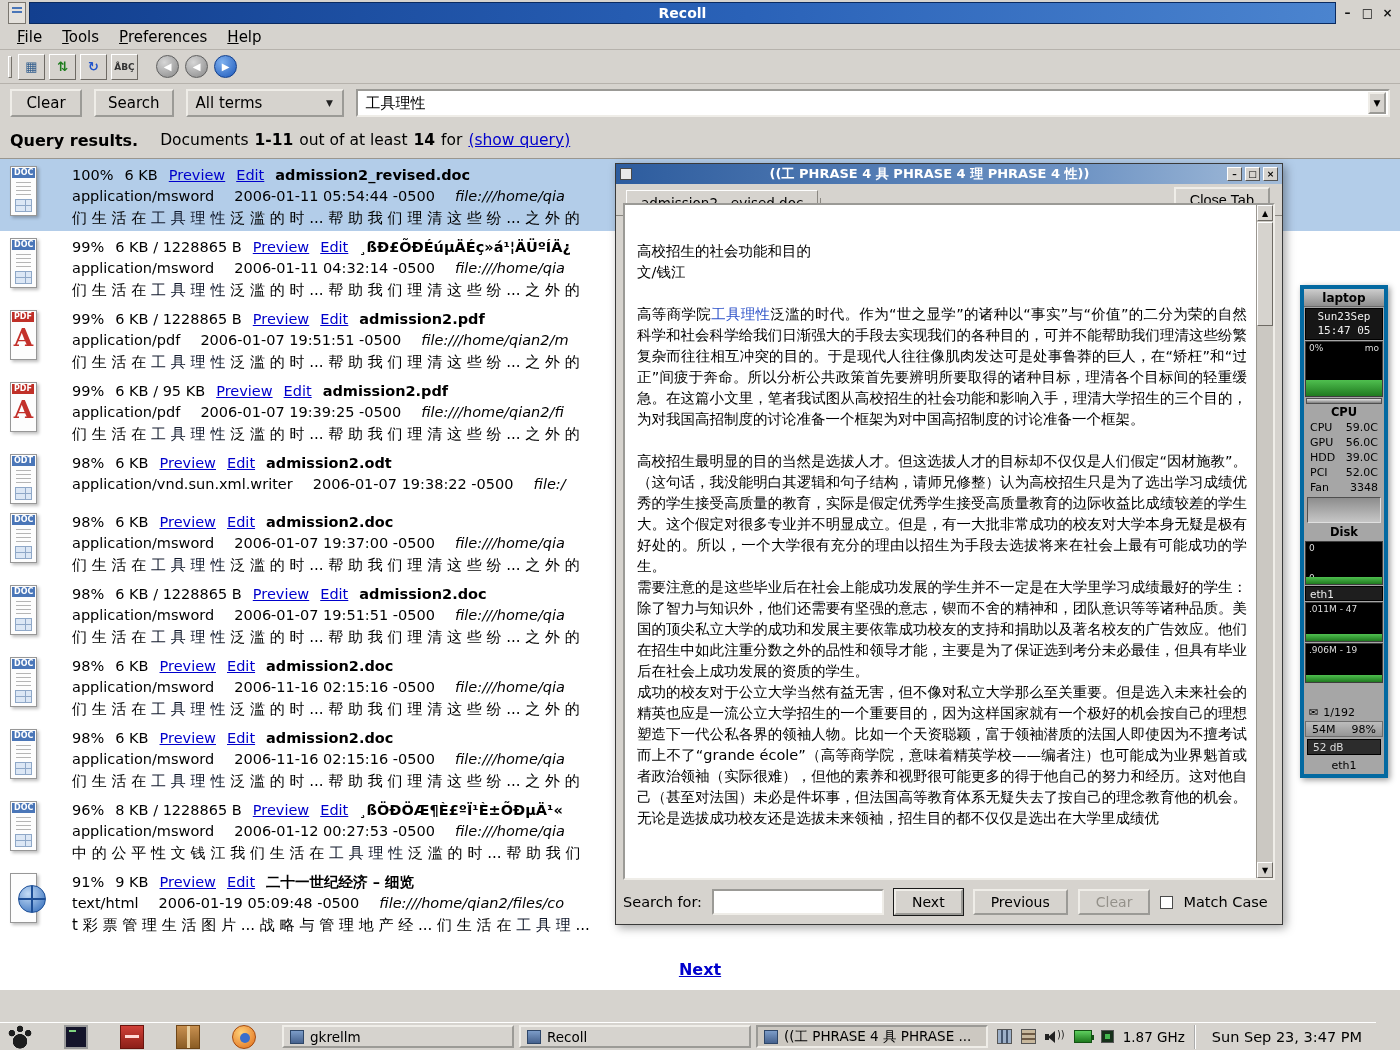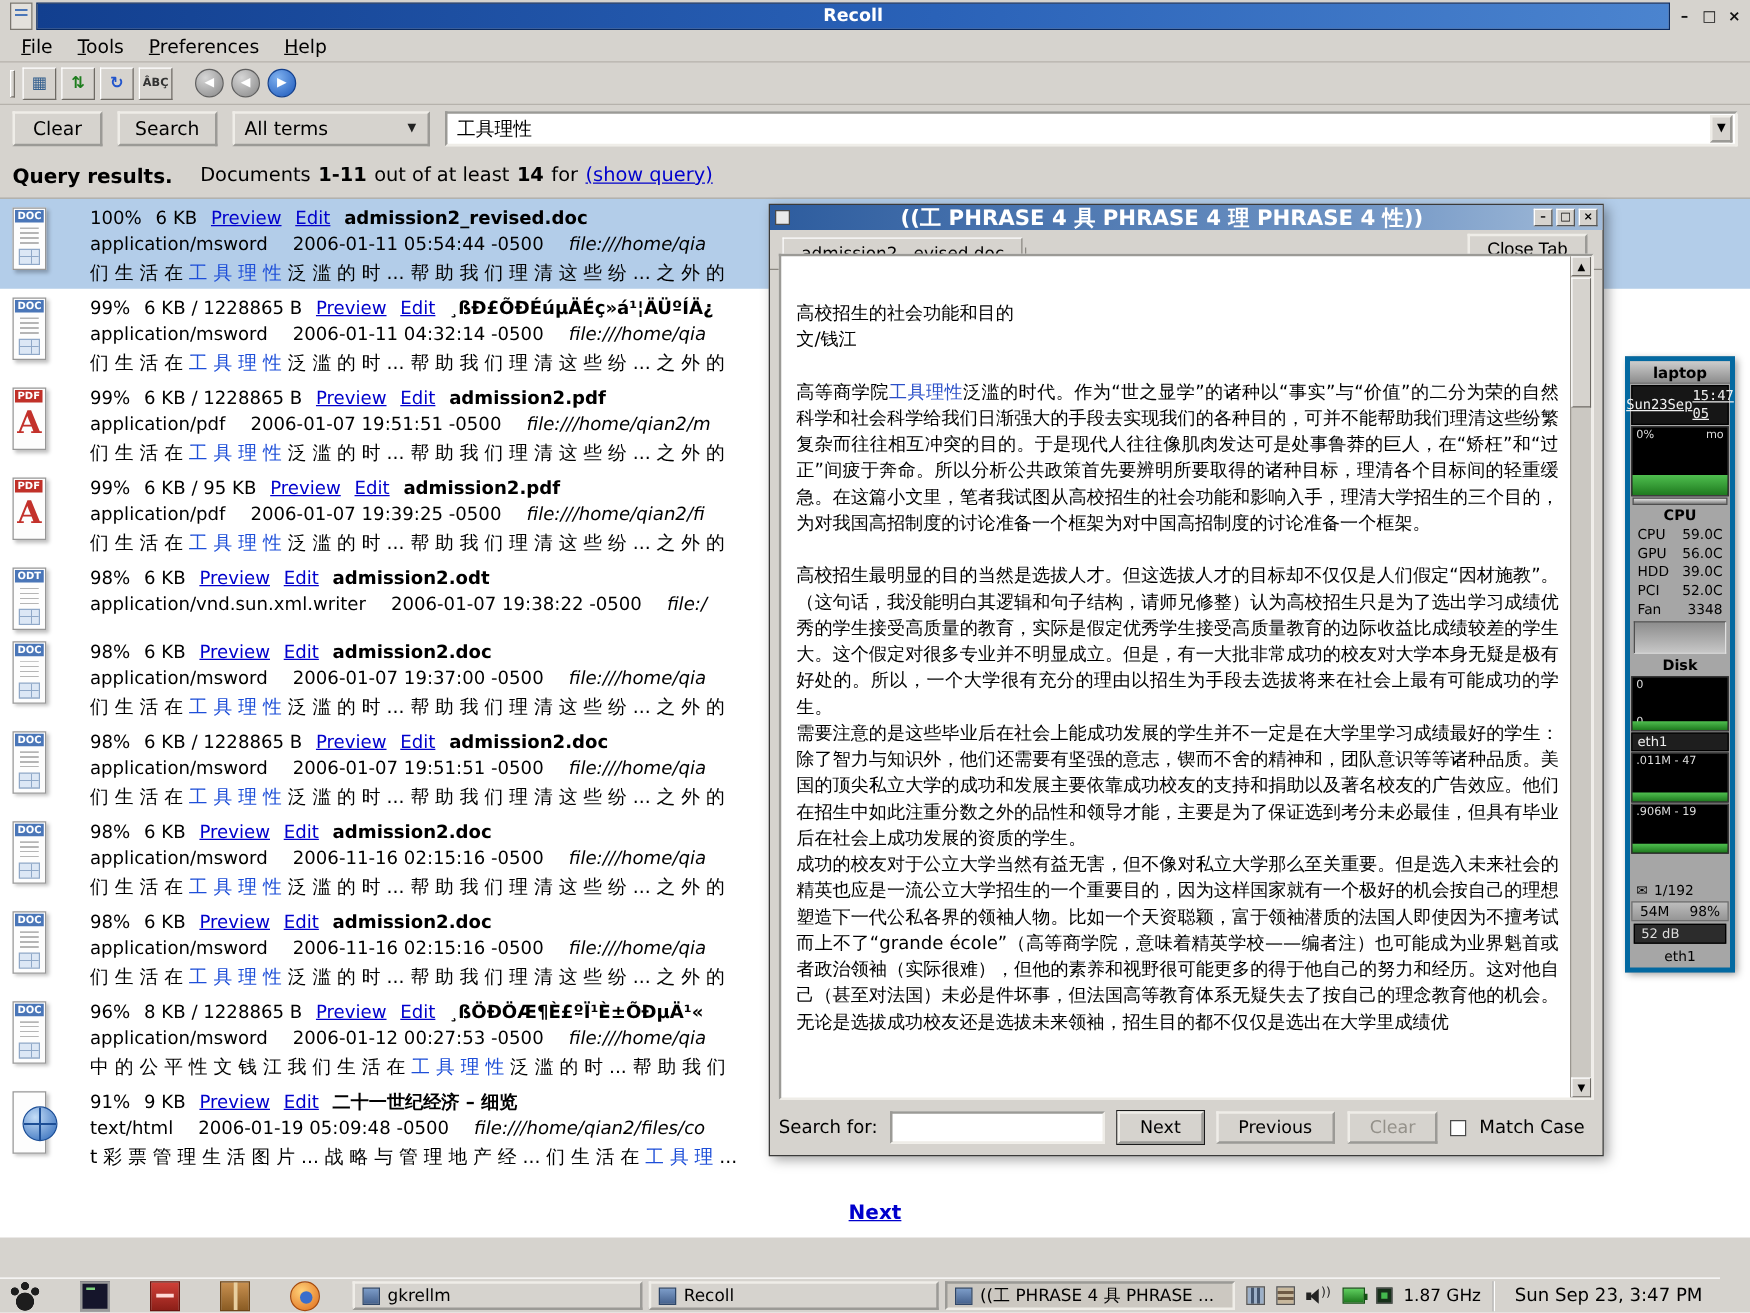--- a/index.html
+++ b/index.html
@@ -61,21 +61,21 @@
   .results{ position:relative; height:832px; background:#fff; border-top:1px solid #9a968f; overflow:hidden; }
   .result-row{ display:flex; padding:5px 10px 2px; }
   .result-row.selected{ background:#b3cde9; }
   .ricon{ flex:0 0 62px; padding-top:2px; }
   .rbody{ flex:1; min-width:0; }
   .rline1{ font-size:14.5px; line-height:22px; display:flex; gap:11px; white-space:nowrap; align-items:baseline; }
   .rtitle{ font-weight:bold; }
   .rline2{ font-size:14.5px; line-height:21px; display:flex; gap:20px; white-space:nowrap; }
   .rurl{ font-style:italic; }
   .rsnip{ font-size:15px; line-height:22px; white-space:nowrap; overflow:hidden; }
-  .hl{ color:#1d4ed8; }
+  .hl{ color:#0f172a; }
   .next-wrap{ text-align:center; margin-top:22px; font-size:16px; font-weight:bold; }
 
   
   .fi{ width:27px; height:50px; background:#fdfdfd; border:1px solid #979797;
       position:relative; box-shadow:2px 2px 3px rgba(0,0,0,0.25); }
   .fi .tag{ position:absolute; top:1px; left:1px; font-size:8px; font-weight:bold;
       color:#fff; background:#4a76b8; padding:0 2px; line-height:10px; }
   .fi.pdf .tag{ background:#c03028; }
   .fi .lines{ position:absolute; left:5px; right:5px; top:15px; height:14px;
       background:repeating-linear-gradient(to bottom,#b5b5b5 0 1px,transparent 1px 4px); }
@@ -89,21 +89,21 @@
       background:linear-gradient(to bottom,transparent 12px,#1c4e96 12px,#1c4e96 14px,transparent 14px),
                  linear-gradient(to right,transparent 12px,#1c4e96 12px,#1c4e96 14px,transparent 14px),
                  radial-gradient(circle at 35% 30%,#c4ddf7,#2a66b8); }
 
   
   .preview{ position:absolute; left:615px; top:163px; width:668px; height:762px;
       background:#d6d3ce; border:1px solid #3a3a3a; box-shadow:3px 3px 9px rgba(0,0,0,0.35); }
   .pv-titlebar{ height:20px; display:flex; align-items:center; gap:3px; padding:0 4px;
       background:linear-gradient(90deg,#2d5c9e 0%,#6f94c4 70%,#a3bcd9 100%); }
   .pv-mini-icon{ width:12px; height:12px; background:#e9e9e9; border:1px solid #4a4a4a; }
-  .pv-title{ flex:1; text-align:center; color:#fff; font-weight:bold; font-size:17px;
+  .pv-title{ flex:1; text-align:center; color:#fff; font-weight:bold; font-size:13px;
       white-space:nowrap; overflow:hidden; }
   .pv-ctl{ width:15px; height:14px; background:#d6d3ce; border:1px solid;
       border-color:#fff #555 #555 #fff; font-size:9px; font-weight:bold;
       display:flex; align-items:center; justify-content:center; }
   .pv-tabrow{ height:32px; position:relative; padding:5px 10px 0; border-bottom:1px solid #8a8781; }
   .pv-tab{ display:inline-block; padding:4px 14px 6px; font-size:13.5px; background:#d6d3ce;
       border:1px solid #8a8781; border-bottom:none; border-top-color:#fdfdfd; border-left-color:#fdfdfd;
       position:relative; top:1px; }
   .pv-tab-end{ display:inline-block; width:1px; height:18px; background:#8a8781; margin-left:2px; vertical-align:bottom;}
   .pv-closetab{ position:absolute; right:12px; top:3px; height:25px; padding:0 14px;
@@ -131,22 +131,22 @@
   .find-btn.default{ box-shadow:0 0 0 1px #1a1a1a; }
   .find-btn.disabled{ color:#94918a; }
   .cb{ width:13px; height:13px; background:#fff; border:1px solid #4a4a4a; display:inline-block; }
 
   
   .gkrellm{ position:absolute; left:1300px; top:285px; width:88px; background:#a6a6a6;
       border:4px solid #0369a1; box-shadow:2px 2px 6px rgba(0,0,0,0.4); font-size:11px; }
   .gk-host{ height:18px; display:flex; align-items:center; justify-content:center; font-weight:bold;
       font-size:12px; background:linear-gradient(#cdcdcd,#8d8d8d); border-bottom:1px solid #6a6a6a; }
   .gk-clock{ height:32px; margin:1px; background:#161616; border:1px solid #000; color:#f0f0f0;
-      display:flex; align-items:center; justify-content:center;
-      font-family:"DejaVu Sans Mono","Liberation Mono",monospace; font-size:11px; line-height:14px;text-decoration:underline; }
+      display:flex; flex-direction:column; align-items:center; justify-content:center;
+      font-family:"DejaVu Sans Mono","Liberation Mono",monospace; font-size:11px; line-height:14px; }
   .gk-chart{ position:relative; margin:1px; background:#000; border:1px solid #3d3d3d; }
   .gk-chart .tl{ position:absolute; top:1px; left:3px; color:#ddd; font-size:9px; }
   .gk-chart .tr{ position:absolute; top:1px; right:3px; color:#ddd; font-size:9px; }
   .gk-chart .area{ position:absolute; left:0; right:0; bottom:0; height:16px;
       background:linear-gradient(to top,#1f7a1f,#4fbf4f); }
   .gk-chart .area.low{ height:7px; }
   .gk-chart .bl{ position:absolute; bottom:1px; left:3px; color:#ddd; font-size:9px; }
   .gk-krell{ height:6px; margin:0 2px 1px; background:linear-gradient(#e3e3e3,#7d7d7d); border:1px solid #4f4f4f; }
   .gk-title{ height:15px; text-align:center; font-weight:bold; font-size:11.5px; line-height:15px; }
   .gk-temp-row{ display:flex; justify-content:space-between; padding:0 6px; height:15px;

